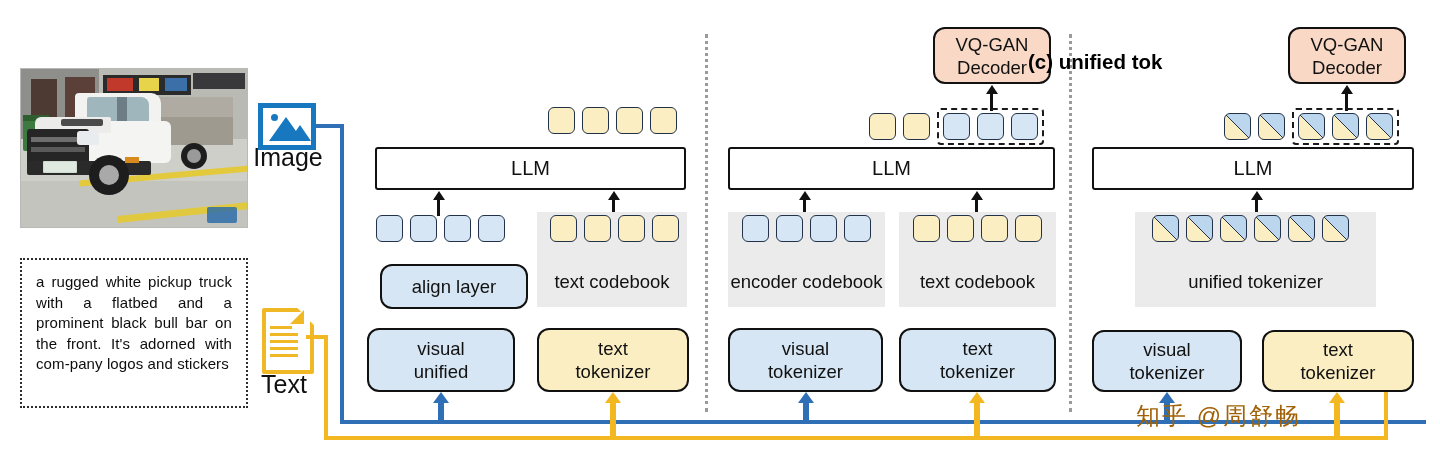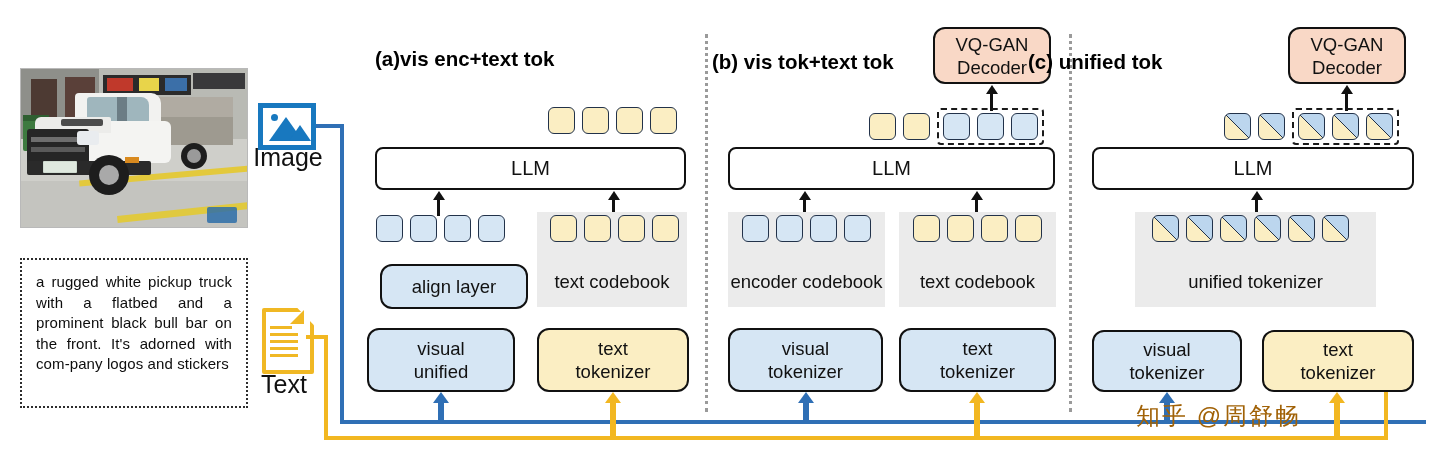--- a/index.html
+++ b/index.html
@@ -66,21 +66,21 @@
              border:4px solid #f0b824;border-radius:2px;clip-path:polygon(0 0,68% 0,100% 26%,100% 100%,0 100%);}
   .doc-fold{position:absolute;right:2px;top:2px;width:0;height:0;
             border-left:14px solid transparent;border-bottom:14px solid #f0b824;}
   .doc-line{position:absolute;left:8px;height:3px;background:#f0b824;}
   #txt-label{left:244px;top:370px;width:80px;font-size:25px;color:#111;text-align:center;}
 
   
   .ptitle{font-size:20.5px;font-weight:bold;color:#000;white-space:nowrap;}
 
   
-  .llm{border:2.2px solid #111;border-radius:8px;background:#fff;
+  .llm{border:2.2px solid #111;border-radius:3px;background:#fff;
        display:flex;align-items:center;justify-content:center;font-size:20px;color:#111;}
   .rbox{border:2.2px solid #111;border-radius:12px;display:flex;flex-direction:column;
         align-items:center;justify-content:center;font-size:18.5px;color:#111;line-height:23px;text-align:center;}
   .rbox.blue{background:#d6e6f4;}
   .rbox.yellow{background:#fbeec3;}
   .rbox.peach{background:#f9d8c6;}
   .codebook{background:#ebebeb;display:flex;align-items:flex-end;justify-content:center;
             font-size:18.5px;color:#111;padding-bottom:14px;}
   .tokrow{display:flex;gap:7px;align-items:center;}
   .tok{width:27px;height:27px;border:1.8px solid #22324a;border-radius:6px;box-sizing:border-box;}
@@ -178,21 +178,20 @@
   <div class="line abs" style="left:340px;top:420px;width:1086px;height:4px;"></div>
 
   <div class="yline abs" style="left:306px;top:335px;width:22px;height:4px;"></div>
   <div class="yline abs" style="left:324px;top:335px;width:4px;height:105px;"></div>
   <div class="yline abs" style="left:324px;top:436px;width:1064px;height:4px;"></div>
   <div class="yline abs" style="left:1384px;top:392px;width:4px;height:48px;"></div>
 
   <div class="vsep abs" style="left:705px;top:34px;height:378px;"></div>
   <div class="vsep abs" style="left:1069px;top:34px;height:378px;"></div>
 
-  <div class="ptitle abs" style="left:375px;top:47px;">(a)vis enc+text tok</div>
 
   <div class="tokrow abs" style="left:548px;top:107px;">
     <div class="tok y"></div>
     <div class="tok y"></div>
     <div class="tok y"></div>
     <div class="tok y"></div>
   </div>
 
   <div class="llm abs" style="left:375px;top:147px;width:311px;height:43px;">
     <span>LLM</span>
@@ -226,21 +225,20 @@
     <span>visual</span>
     <span>unified</span>
   </div>
   <div class="rbox yellow abs" style="left:537px;top:328px;width:152px;height:64px;">
     <span>text</span>
     <span>tokenizer</span>
   </div>
   <div class="barrow abs" style="left:438px;top:402px;height:20px;"></div>
   <div class="yarrow abs" style="left:610px;top:402px;height:36px;"></div>
 
-  <div class="ptitle abs" style="left:712px;top:50px;">(b) vis tok+text tok</div>
 
   <div class="rbox peach abs" style="left:933px;top:27px;width:118px;height:57px;">
     <span>VQ-GAN</span>
     <span>Decoder</span>
   </div>
   <div class="uarrow abs" style="left:990px;top:93px;height:18px;"></div>
 
   <div class="tokrow abs" style="left:869px;top:108px;">
     <div class="tok y"></div>
     <div class="tok y"></div>

